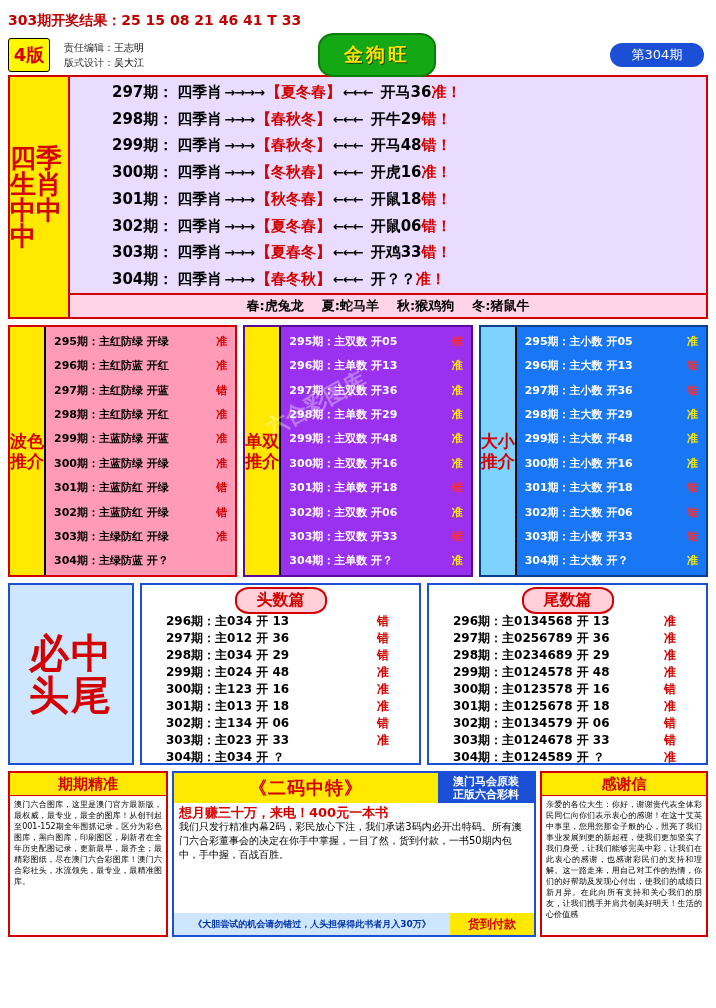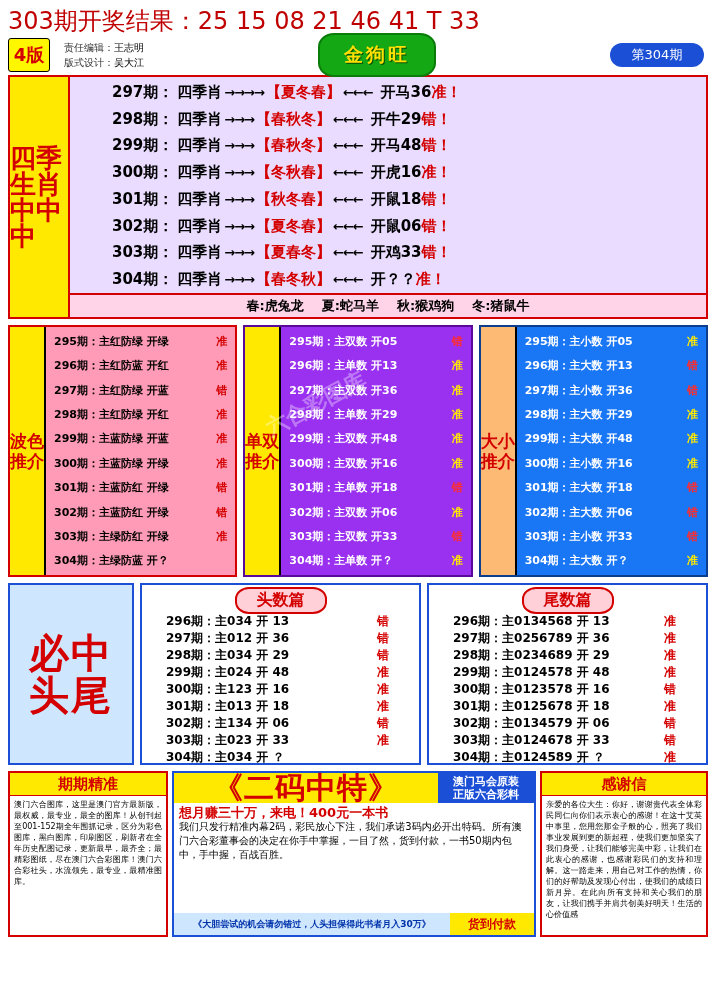--- a/index.html
+++ b/index.html
@@ -14,21 +14,21 @@
   .page{
     width:716px;height:1008px;
     box-sizing:border-box;
     padding:6px 8px 4px 8px;
     position:relative;
   }
   
   .topline{
     height:30px;
     display:flex;align-items:center;
-    font-size:24px;font-weight:normal;
+    font-size:14px;font-weight:bold;
     color:#c00000;
     letter-spacing:0px;
     white-space:nowrap;
   }
   .hdr2{
     height:36px;
     display:flex;align-items:center;
     margin-top:1px;
     position:relative;
   }
@@ -137,21 +137,21 @@
   .col.c3{background:#1976f5;border-color:#0b3e8c;}
   .coltitle{
     width:34px;flex:0 0 auto;
     background:#ffe900;
     border-right:2px solid #000;
     display:flex;flex-direction:column;align-items:center;justify-content:center;
     font-size:17px;font-weight:bold;color:#d40000;line-height:20px;
   }
   .col.c1 .coltitle{background:#ffe900;}
   .col.c2 .coltitle{background:#ffe900;}
-  .col.c3 .coltitle{background:#fdba74;}
+  .col.c3 .coltitle{background:#7dd3fc;}
   .collist{
     flex:1 1 auto;
     display:flex;flex-direction:column;
     padding:2px 2px;
   }
   .cline{
     flex:1 1 auto;
     display:flex;align-items:center;
     font-size:11px;font-weight:bold;
     white-space:nowrap;
@@ -238,21 +238,21 @@
     flex:1 1 auto;
     font-size:8px;line-height:11px;color:#000;
     padding:3px 4px;
     text-align:justify;
   }
   .midhead{
     height:30px;display:flex;align-items:stretch;
   }
   .midhead .l{
     flex:1 1 auto;background:#ffe900;display:flex;align-items:center;justify-content:center;
-    font-size:30px;font-weight:bold;color:#d40000;letter-spacing:1px;
+    font-size:18px;font-weight:bold;color:#d40000;letter-spacing:1px;
   }
   .midhead .r{
     width:96px;flex:0 0 auto;background:#1a4fd6;color:#fff;
     display:flex;flex-direction:column;align-items:center;justify-content:center;
     font-size:11px;line-height:13px;font-weight:bold;
   }
   .midbody{
     flex:1 1 auto;padding:3px 5px;font-size:10px;line-height:14px;color:#000;
   }
   .midbody .bigred{color:#d40000;font-weight:bold;font-size:13px;}

